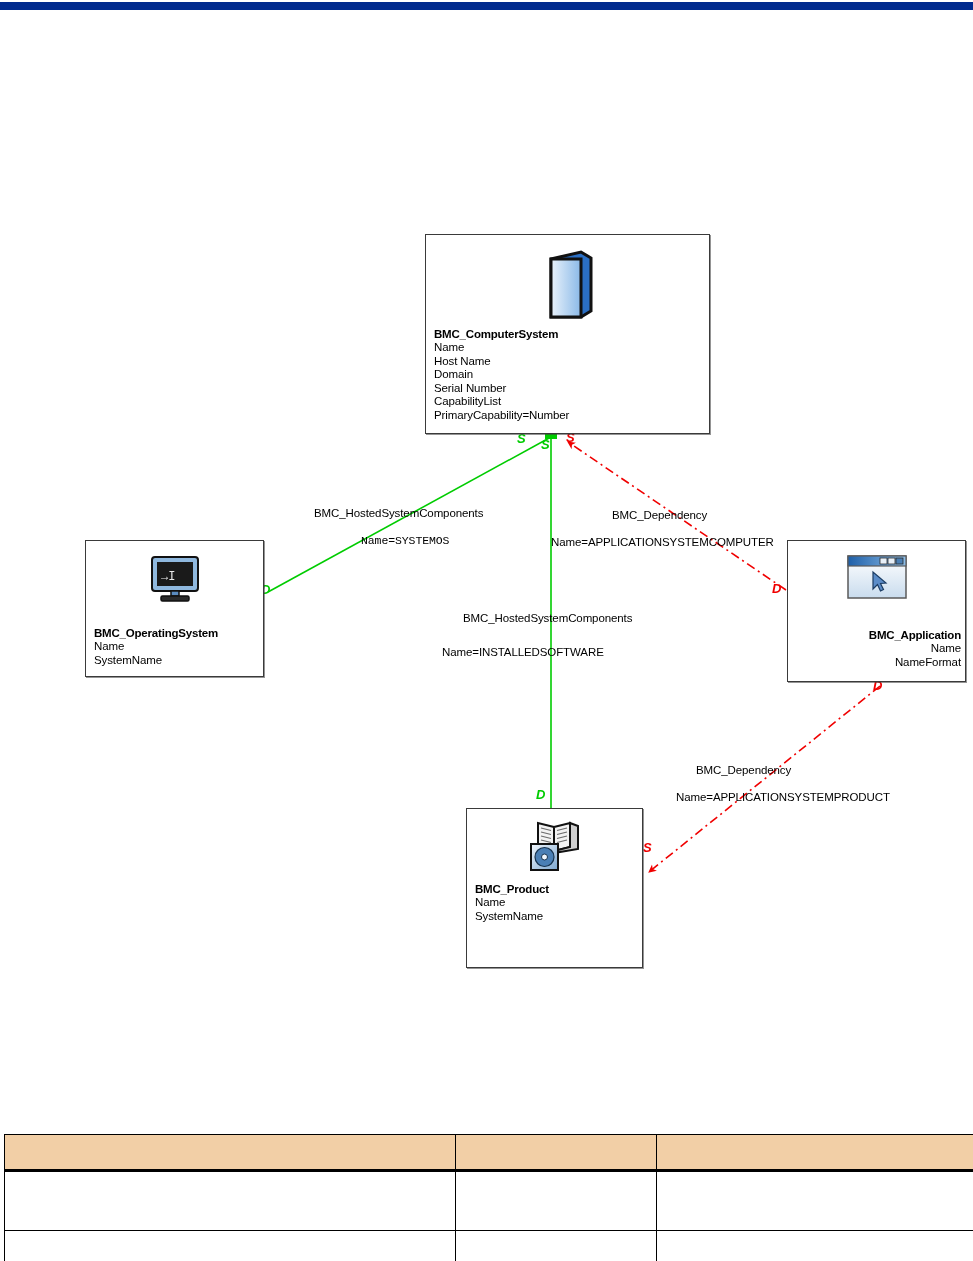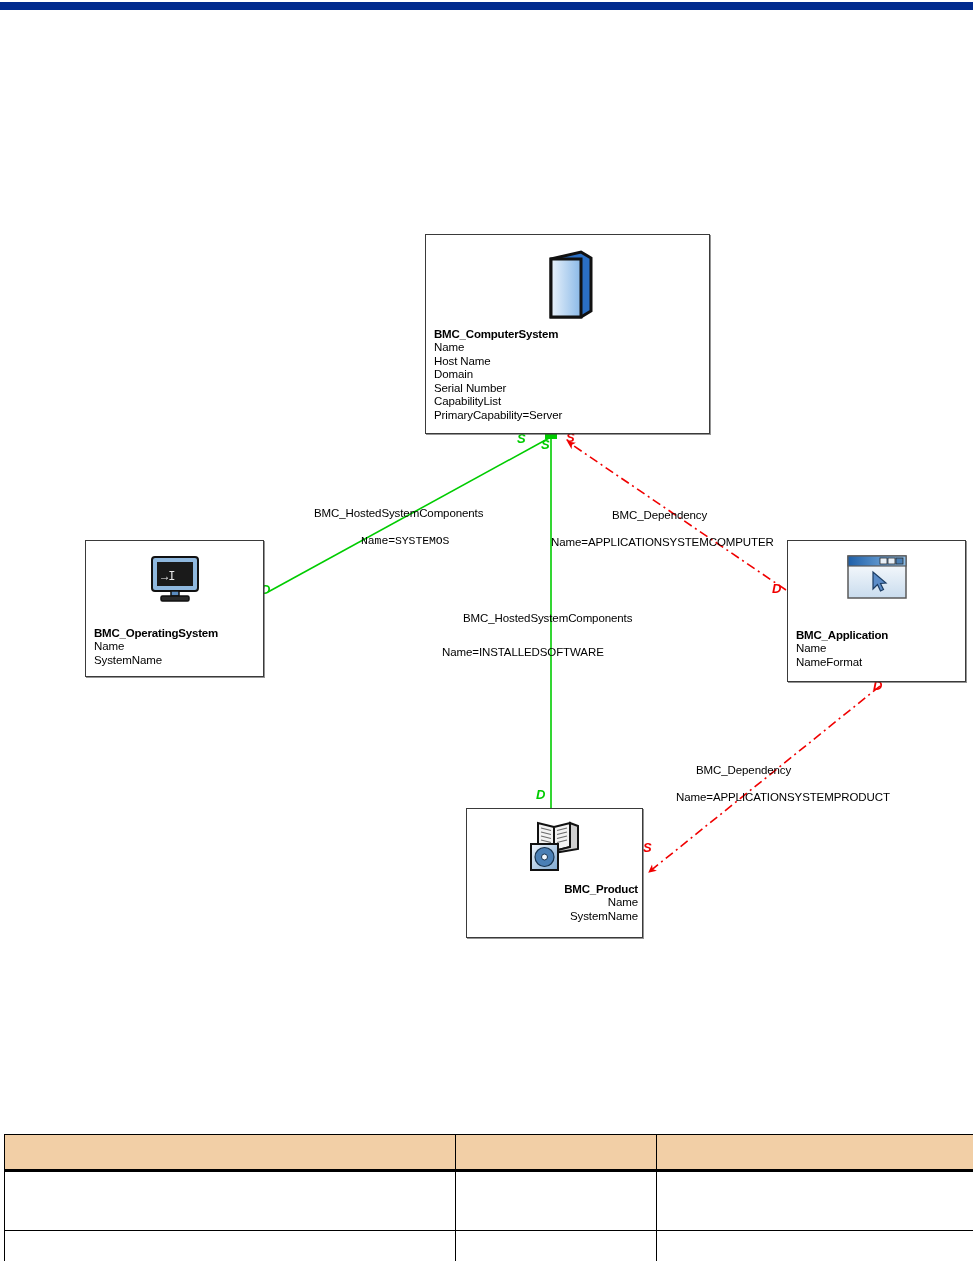--- a/index.html
+++ b/index.html
@@ -84,23 +84,23 @@
   #node-computersystem { left: 425px; top: 234px; width: 285px; height: 200px; }
   #node-computersystem .icon-wrap { top: 14px; }
   #node-computersystem .node-text { top: 92px; }
 
   #node-operatingsystem { left: 85px; top: 540px; width: 179px; height: 137px; }
   #node-operatingsystem .icon-wrap { top: 14px; }
   #node-operatingsystem .node-text { top: 85px; }
 
   #node-application { left: 787px; top: 540px; width: 179px; height: 142px; }
   #node-application .icon-wrap { top: 12px; }
-  #node-application .node-text { top: 87px; }
-
-  #node-product { left: 466px; top: 808px; width: 177px; height: 130px; text-align: right; }
+  #node-application .node-text { top: 87px; text-align: right; }
+
+  #node-product { left: 466px; top: 808px; width: 177px; height: 160px; }
   #node-product .icon-wrap { top: 10px; }
   #node-product .node-text { top: 73px; }
 
   
   .edge-label {
     position: absolute;
     font-size: 11.5px;
     color: #000000;
     white-space: nowrap;
     letter-spacing: -0.1px;
@@ -205,21 +205,21 @@
         <rect x="10" y="10" width="30" height="58" fill="url(#lgCS)" stroke="#111111" stroke-width="3"></rect>
       </svg>
     </div>
     <div class="node-text">
       <div class="node-title">BMC_ComputerSystem</div>
       <div class="node-attr">Name</div>
       <div class="node-attr">Host Name</div>
       <div class="node-attr">Domain</div>
       <div class="node-attr">Serial Number</div>
       <div class="node-attr">CapabilityList</div>
-      <div class="node-attr">PrimaryCapability=Server</div>
+      <div class="node-attr">PrimaryCapability=Number</div>
     </div>
   </div>
 
   <div class="node" id="node-operatingsystem">
     <div class="icon-wrap">
       <svg width="56" height="50" viewBox="0 0 56 50">
         <rect x="5" y="2" width="46" height="34" rx="3" fill="#8fb8de" stroke="#111111" stroke-width="2"></rect>
         <rect x="10" y="7" width="36" height="24" fill="#1a1a1a"></rect>
         <text x="14" y="25" font-family="'Liberation Mono',monospace" font-size="12" fill="#e8e8e8">→I</text>
         <rect x="24" y="36" width="8" height="5" fill="#5b8cc0" stroke="#111111" stroke-width="1.5"></rect>

